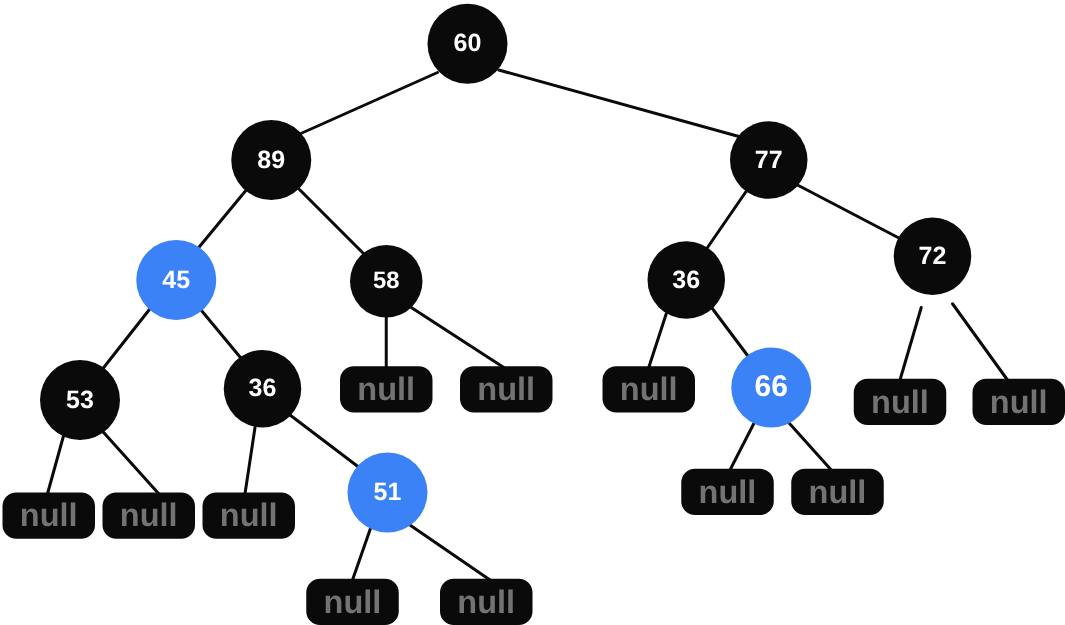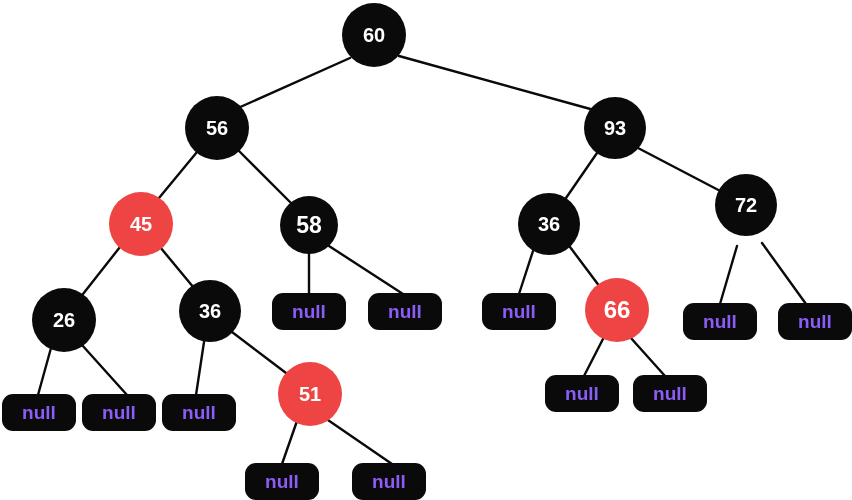--- a/index.html
+++ b/index.html
@@ -32,31 +32,31 @@
     display: flex;
     align-items: center;
     justify-content: center;
     color: #ffffff;
     font-weight: bold;
     font-family: "Liberation Sans", sans-serif;
     box-sizing: border-box;
     user-select: none;
   }
   .node-black { background: #0a0a0a; }
-  .node-red   { background: #ef4444; }
+  .node-red   { background: #3b82f6; }
   .nil {
     position: absolute;
     background: #0a0a0a;
     border-radius: 11px;
     display: flex;
     align-items: center;
     justify-content: center;
-    color: #8b5cf6;
+    color: #737373;
     font-weight: bold;
-    font-size: 19px;
+    font-size: 26px;
     font-family: "Liberation Sans", sans-serif;
     box-sizing: border-box;
     user-select: none;
   }
 </style>
 </head>
 <body>
 
 <div id="tree-canvas">
   <svg id="edge-layer" viewBox="0 0 852 500" xmlns="http://www.w3.org/2000/svg">
@@ -78,27 +78,27 @@
       <line x1="82" y1="345" x2="127" y2="395" stroke="#0a0a0a" stroke-width="2.4" stroke-linecap="round"></line>
       <line x1="204" y1="342" x2="196" y2="395" stroke="#0a0a0a" stroke-width="2.4" stroke-linecap="round"></line>
       <line x1="232" y1="332" x2="290" y2="376" stroke="#0a0a0a" stroke-width="2.4" stroke-linecap="round"></line>
       <line x1="604" y1="337" x2="584" y2="376" stroke="#0a0a0a" stroke-width="2.4" stroke-linecap="round"></line>
       <line x1="630" y1="337" x2="665" y2="376" stroke="#0a0a0a" stroke-width="2.4" stroke-linecap="round"></line>
       <line x1="297" y1="421" x2="282" y2="464" stroke="#0a0a0a" stroke-width="2.4" stroke-linecap="round"></line>
       <line x1="325" y1="418" x2="392" y2="464" stroke="#0a0a0a" stroke-width="2.4" stroke-linecap="round"></line>
     </svg>
   <div id="node-layer">
       <div class="node node-black" style="left: 342px; top: 3px; width: 64px; height: 64px; font-size: 20px;">60</div>
-      <div class="node node-black" style="left: 185px; top: 96px; width: 64px; height: 64px; font-size: 20px;">56</div>
-      <div class="node node-black" style="left: 584px; top: 97px; width: 62px; height: 62px; font-size: 20px;">93</div>
+      <div class="node node-black" style="left: 185px; top: 96px; width: 64px; height: 64px; font-size: 20px;">89</div>
+      <div class="node node-black" style="left: 584px; top: 97px; width: 62px; height: 62px; font-size: 20px;">77</div>
       <div class="node node-red" style="left: 109px; top: 192px; width: 64px; height: 64px; font-size: 20px;">45</div>
-      <div class="node node-black" style="left: 280px; top: 196px; width: 58px; height: 58px; font-size: 23px; text-align: right;">58</div>
+      <div class="node node-black" style="left: 280px; top: 196px; width: 58px; height: 58px; font-size: 19px; text-align: right;">58</div>
       <div class="node node-black" style="left: 518px; top: 193px; width: 62px; height: 62px; font-size: 20px;">36</div>
       <div class="node node-black" style="left: 715px; top: 174px; width: 62px; height: 62px; font-size: 20px;">72</div>
-      <div class="node node-black" style="left: 32px; top: 288px; width: 64px; height: 64px; font-size: 20px;">26</div>
+      <div class="node node-black" style="left: 32px; top: 288px; width: 64px; height: 64px; font-size: 20px;">53</div>
       <div class="node node-black" style="left: 179px; top: 280px; width: 62px; height: 62px; font-size: 20px;">36</div>
       <div class="node node-red" style="left: 585px; top: 278px; width: 64px; height: 64px; font-size: 24px;">66</div>
       <div class="node node-red" style="left: 278px; top: 362px; width: 64px; height: 64px; font-size: 20px;">51</div>
       <div class="nil" style="left: 2px; top: 394px; width: 74px; height: 37px;">null</div>
       <div class="nil" style="left: 82px; top: 394px; width: 74px; height: 37px;">null</div>
       <div class="nil" style="left: 162px; top: 394px; width: 74px; height: 37px;">null</div>
       <div class="nil" style="left: 272px; top: 293px; width: 74px; height: 37px;">null</div>
       <div class="nil" style="left: 368px; top: 293px; width: 74px; height: 37px;">null</div>
       <div class="nil" style="left: 245px; top: 463px; width: 74px; height: 37px;">null</div>
       <div class="nil" style="left: 352px; top: 463px; width: 74px; height: 37px;">null</div>

